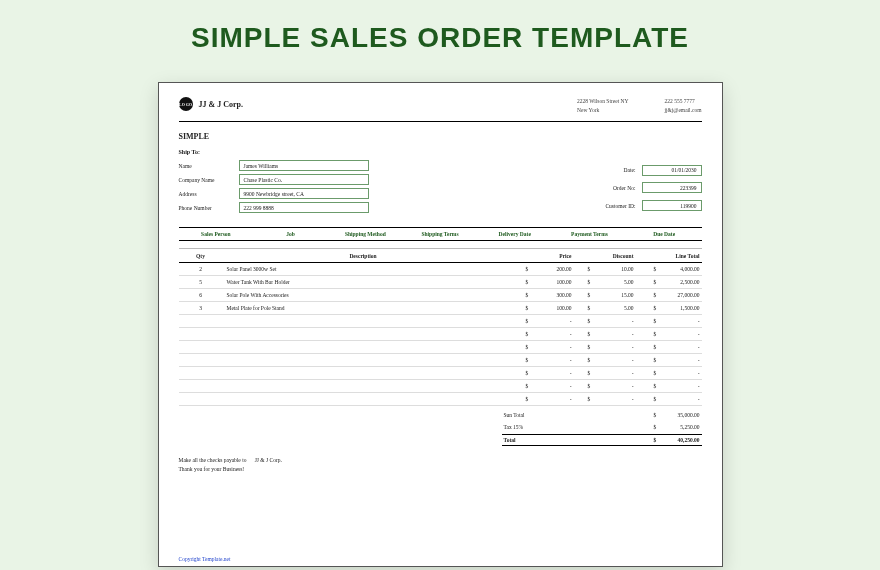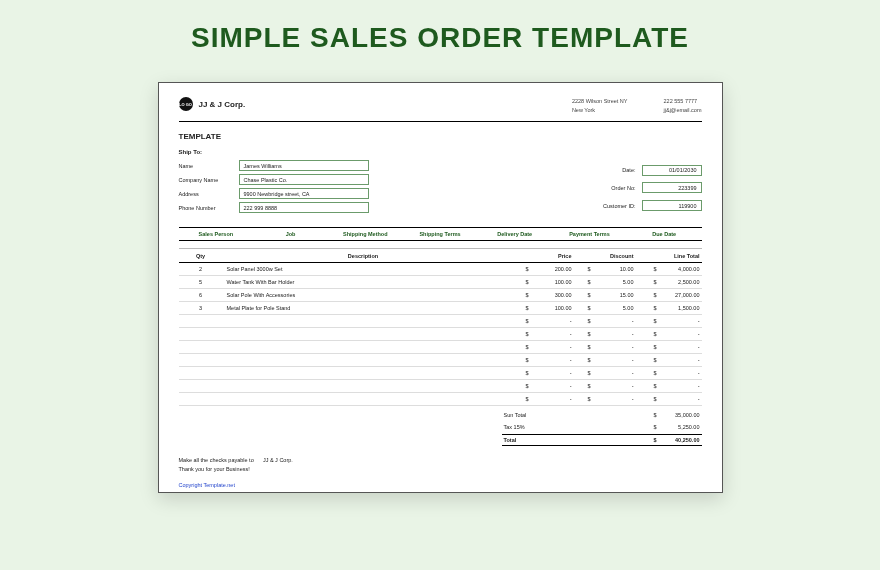--- a/index.html
+++ b/index.html
@@ -16,30 +16,31 @@
   .page-title {
     font-size: 28px;
     font-weight: 800;
     letter-spacing: 1px;
     color: #1e5a1e;
     margin: 22px 0 28px;
     text-transform: uppercase;
   }
   .sheet {
     width: 565px;
-    height: 411px;
+    height: 485px;
     background: #fff;
     border: 1px solid #555;
     box-shadow: 0 6px 18px rgba(0,0,0,0.15);
     padding: 14px 20px 0;
     font-size: 6px;
     color: #222;
     position: relative;
     display: flex;
     flex-direction: column;
+    font-family: Liberation Serif, serif;
   }
   .hdr { display: flex; justify-content: space-between; align-items: flex-start; padding-bottom: 6px; border-bottom: 1px solid #000; }
   .brand { display: flex; align-items: center; gap: 6px; }
   .logo-circle { width: 14px; height: 14px; border-radius: 50%; background:#111; color:#fff; font-size:4px; font-weight:700; display:flex; align-items:center; justify-content:center; text-align:center; line-height:5px; }
   .company-name { font-weight: 800; font-size: 8px; }
   .contact-cols { display: flex; gap: 36px; font-size: 5.5px; color:#444; line-height: 9px; }
   .doc-label { font-weight: 800; font-size: 8px; margin: 10px 0 8px; }
   .shipto-row { display: flex; justify-content: space-between; }
   .shipto-left { display: grid; grid-template-columns: 60px 130px; row-gap: 3px; align-items: center; font-size:5.5px; }
   .shipto-title { font-weight:700; grid-column: 1 / span 2; margin-bottom: 2px; font-size:6px; }
@@ -88,21 +89,21 @@
         <div>2228 Wilson Street NY</div>
         <div>New York</div>
       </div>
       <div>
         <div>222 555 7777</div>
         <div>jj&amp;j@email.com</div>
       </div>
     </div>
   </div>
 
-  <div class="doc-label">TEMPLATE</div>
+  <div class="doc-label">SIMPLE</div>
 
   <div class="shipto-row">
     <div class="shipto-left">
       <div class="shipto-title">Ship To:</div>
       <div>Name</div>
       <div class="field-box">James Williams</div>
       <div>Company Name</div>
       <div class="field-box">Chase Plastic Co.</div>
       <div>Address</div>
       <div class="field-box">9900 Newbridge street, CA</div>

